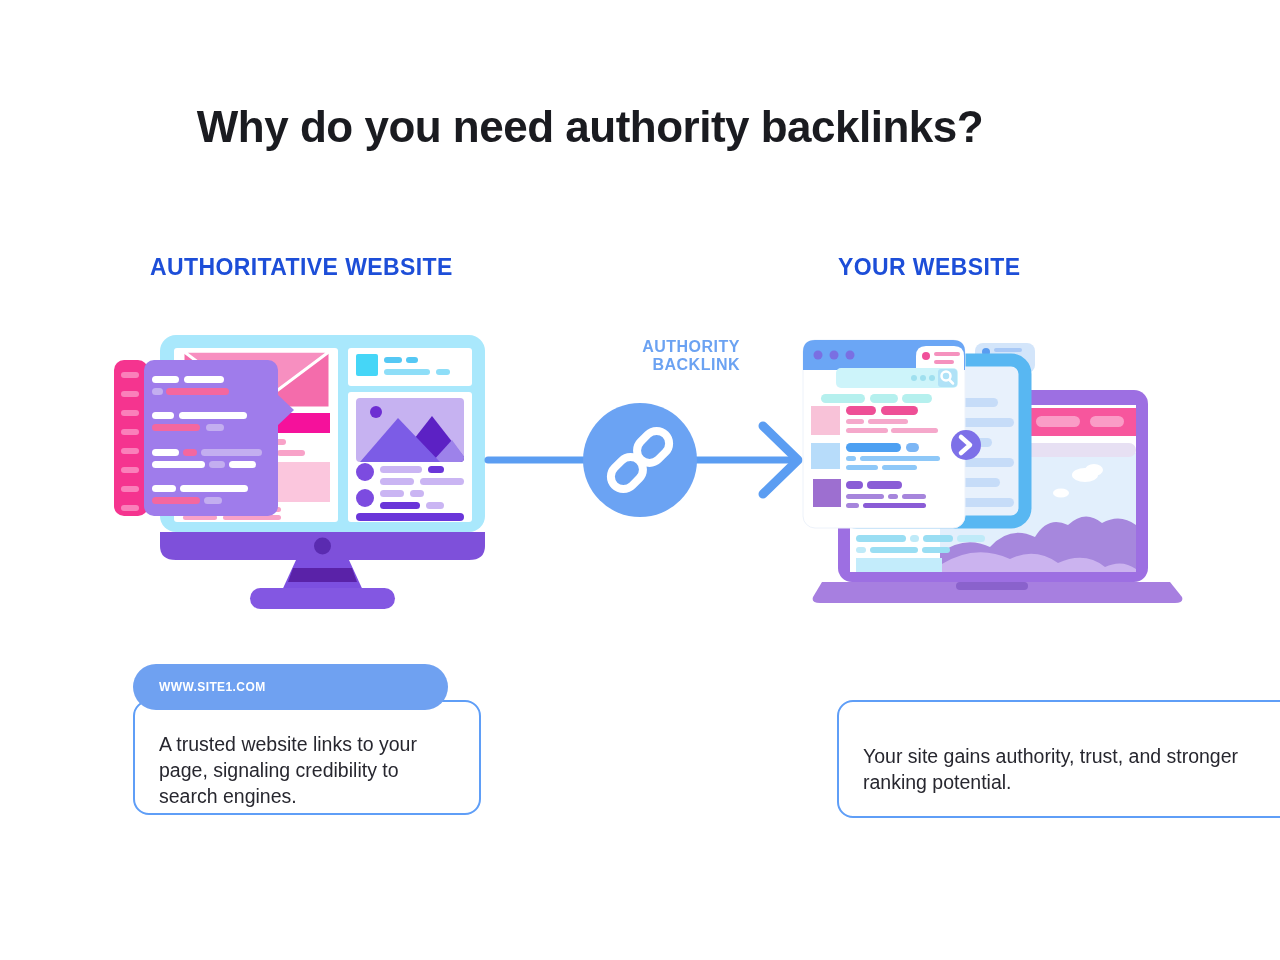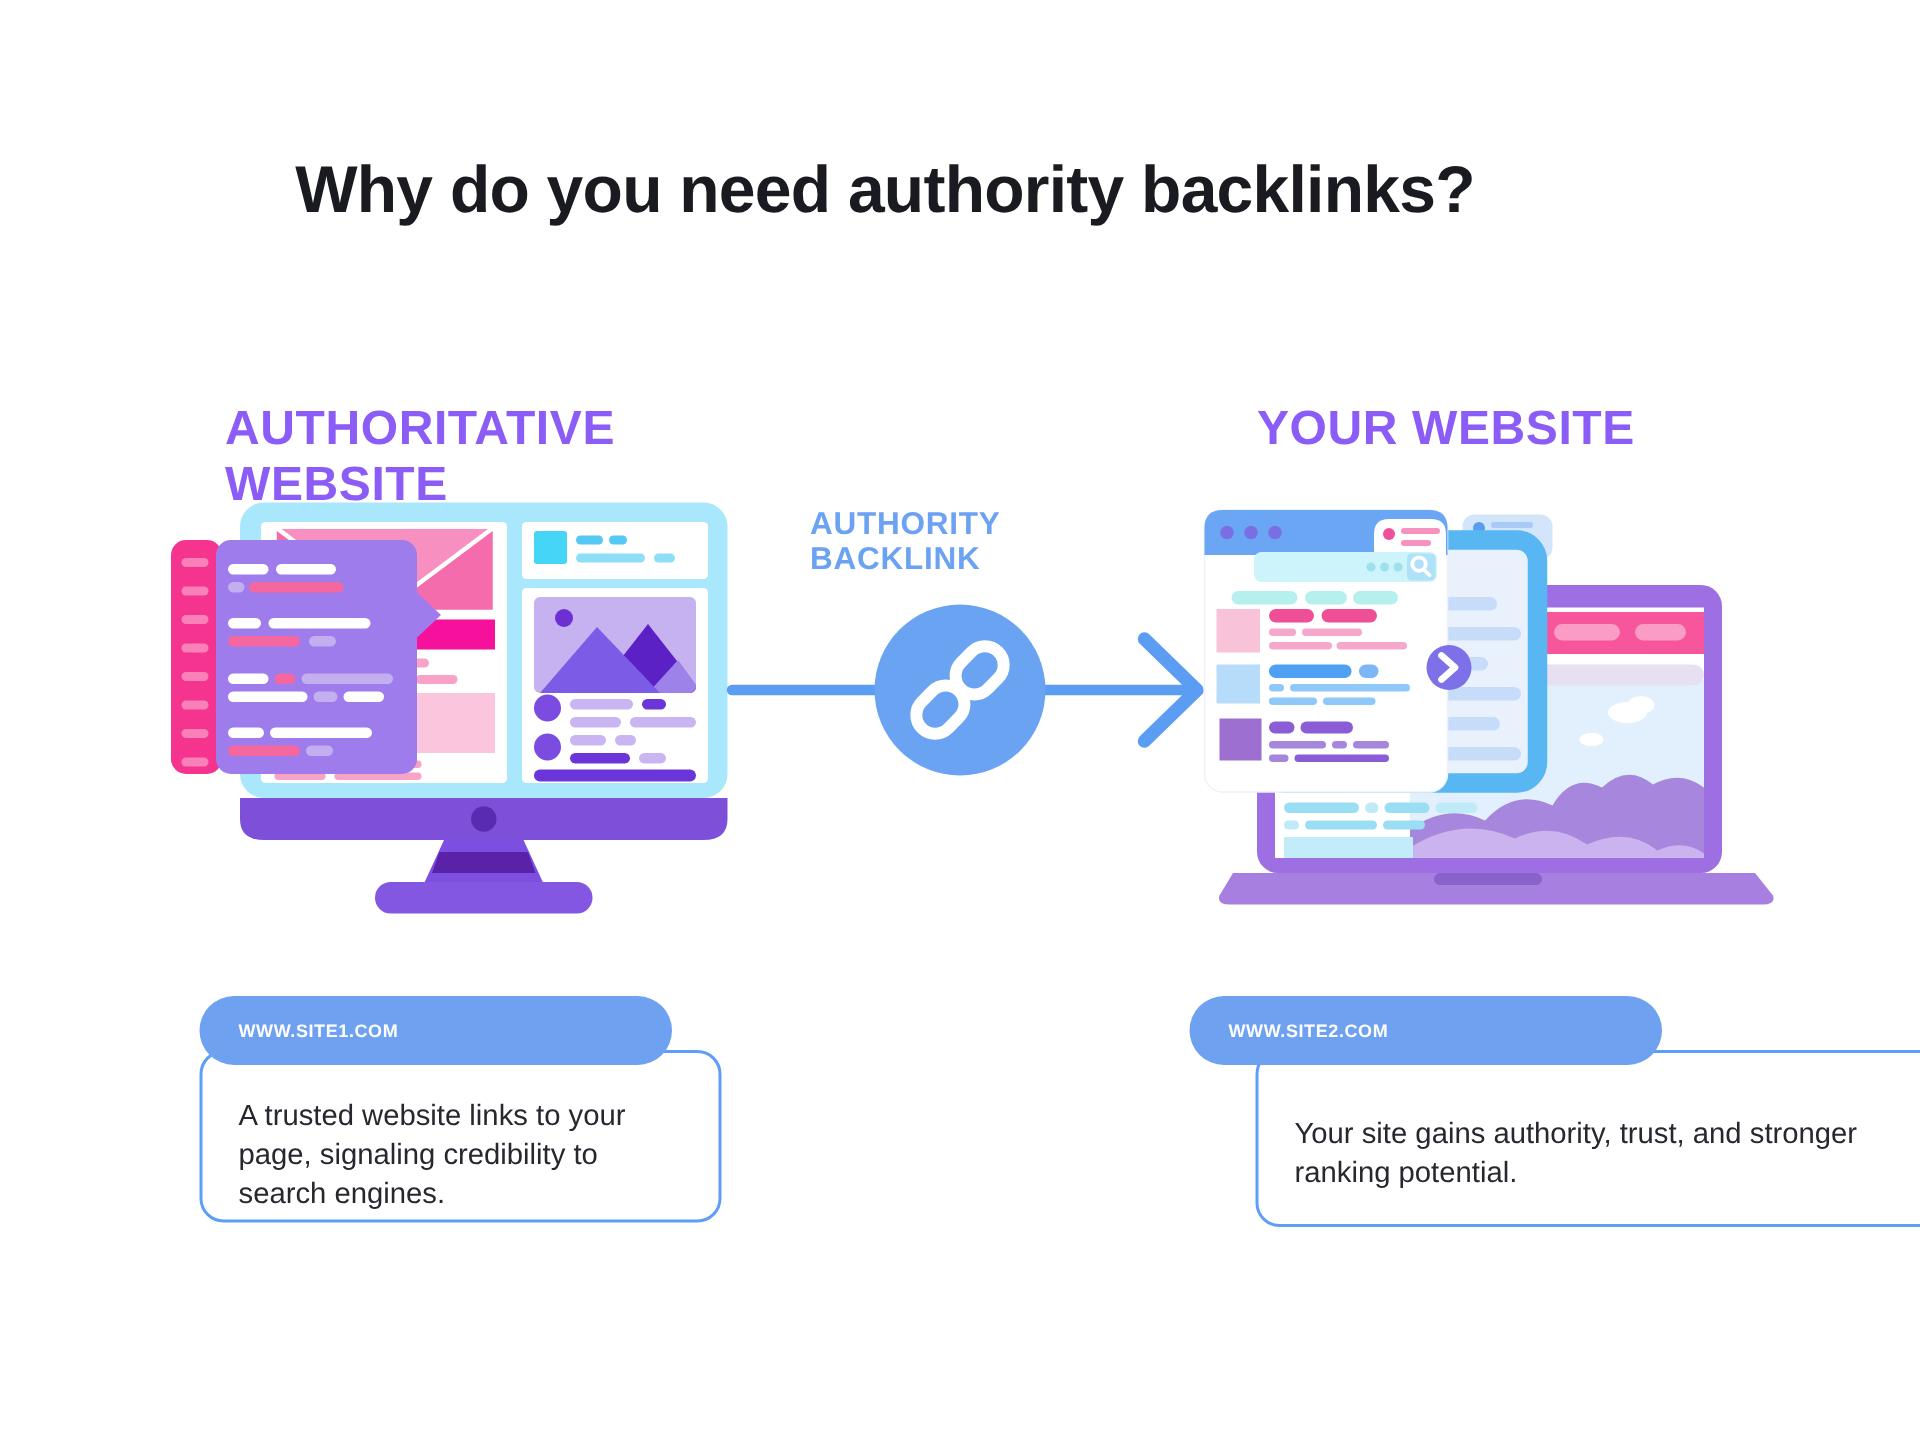--- a/index.html
+++ b/index.html
@@ -1,24 +1,24 @@
 <!DOCTYPE html>
 <html><head>
 <meta charset="utf-8">
 <style>
   html,body{margin:0;padding:0;background:#fff;}
   #page{position:relative;width:1280px;height:960px;background:#ffffff;overflow:hidden;
         font-family:"Liberation Sans", sans-serif;}
   .abs{position:absolute;}
   #title{left:0;top:102px;width:1180px;text-align:center;font-size:44px;font-weight:800;
          color:#1a1b20;letter-spacing:-0.5px;}
-  .section-header{top:267px;font-size:32px;font-weight:800;color:#8b5cf6;letter-spacing:0.4px;}
+  .section-header{top:254px;font-size:23px;font-weight:800;color:#1d4ed8;letter-spacing:0.4px;}
   #header-left{left:150px;width:340px;}
   #header-right{left:838px;width:300px;text-align:left;}
-  #connector-label{left:540px;top:338px;width:200px;text-align:left;font-size:21px;
+  #connector-label{left:540px;top:338px;width:200px;text-align:right;font-size:16px;
                    font-weight:800;color:#6ba2f2;letter-spacing:0.5px;line-height:1.1;}
   .site-pill{height:46px;background:#6fa1f1;border-radius:23px;color:#ffffff;
              font-size:12px;font-weight:700;letter-spacing:0.4px;line-height:46px;
              padding-left:26px;box-sizing:border-box;width:315px;z-index:3;}
   #pill-left{left:133px;top:664px;}
   #pill-right{left:793px;top:664px;}
   .desc-card{background:#ffffff;border:2.5px solid #5f9ef7;border-radius:16px;
              box-sizing:border-box;color:#27272f;font-size:19.5px;line-height:1.33;z-index:2;}
   #card-left{left:133px;top:700px;width:348px;height:115px;padding:30px 22px 10px 24px;}
   #card-right{left:837px;top:700px;width:458px;height:118px;padding:42px 22px 10px 24px;}
@@ -270,19 +270,18 @@
         <polyline points="181,112 190,120 181,128" fill="none" stroke="#ffffff" stroke-width="4.5" stroke-linecap="round" stroke-linejoin="round"></polyline>
       </g>
     </svg>
   </div>
 
   <div class="abs site-pill" id="pill-left">WWW.SITE1.COM</div>
   <div class="abs desc-card" id="card-left">
     <span>A trusted website links to your page, signaling credibility to search engines.</span>
   </div>
 
-  <div class="abs site-pill" id="pill-right">WWW.SITE2.COM</div>
   <div class="abs desc-card" id="card-right">
     <span>Your site gains authority, trust, and stronger ranking potential.</span>
   </div>
 
 
 </div>
 
 </body></html>

